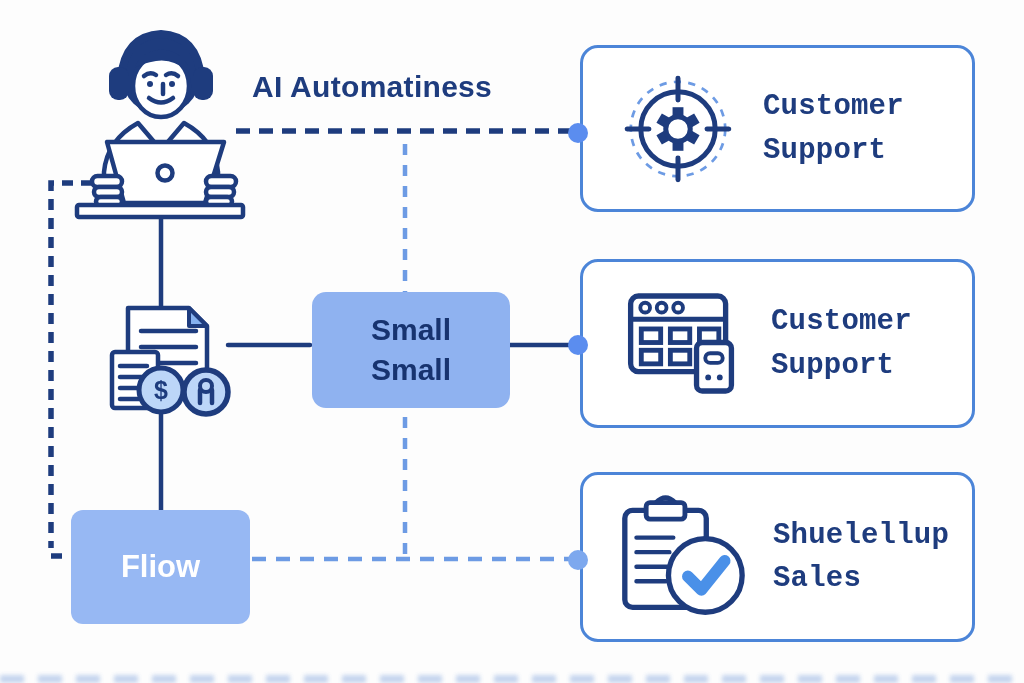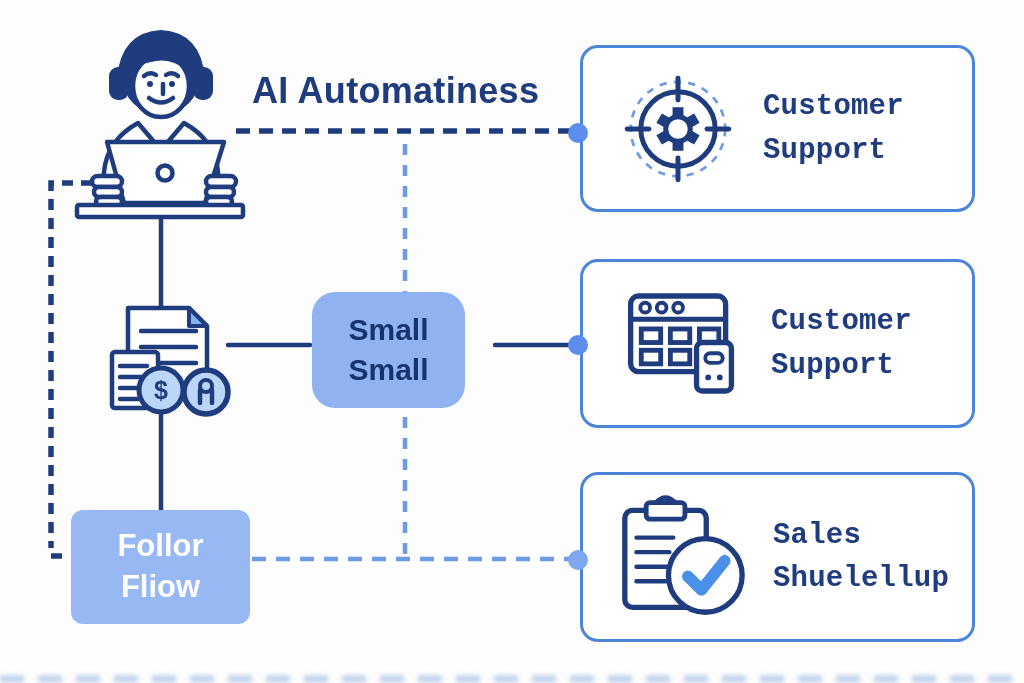--- a/index.html
+++ b/index.html
@@ -18,30 +18,30 @@
   *{margin:0;padding:0;box-sizing:border-box;}
   html,body{background:#e9e9e9;font-family:"Liberation Sans", sans-serif;}
   .stage{
     position:relative;width:1024px;height:683px;background:var(--bg);
     overflow:hidden;margin:0 auto;
   }
   svg text{font-family:"Liberation Sans", sans-serif;}
   .art{position:absolute;inset:0;z-index:1;}
   .title{
     position:absolute;left:252px;top:70px;z-index:2;
-    font-size:36px;font-weight:800;color:var(--navy);letter-spacing:.3px;
+    font-size:30px;font-weight:800;color:var(--navy);letter-spacing:.3px;
   }
   .node{
     position:absolute;z-index:2;border-radius:14px;
     display:flex;flex-direction:column;align-items:center;justify-content:center;
     font-weight:800;line-height:1.32;text-align:center;
   }
   .node-small-task{
-    left:312px;top:292px;width:153px;height:116px;
-    background:var(--node-fill);color:var(--text-navy);font-size:30px;border-radius:23px;
+    left:312px;top:292px;width:198px;height:116px;
+    background:var(--node-fill);color:var(--text-navy);font-size:30px;
   }
   .node-follow{
     left:71px;top:510px;width:179px;height:114px;border-radius:12px;
     background:var(--node2-fill);color:#ffffff;font-size:31px;
   }
   .card{
     position:absolute;left:580px;width:395px;z-index:2;
     background:#fff;border:3px solid var(--card-border);border-radius:18px;
     display:flex;align-items:center;padding-left:36px;gap:26px;font-family:Liberation Mono, monospace;
   }
@@ -146,21 +146,20 @@
   </svg>
 
   <div class="title">AI Automatiness</div>
 
   <div class="node node-small-task">
     <span>Small</span>
     <span>Small</span>
   </div>
 
   <div class="node node-follow">
-    <span>Follor</span>
     <span>Fliow</span>
   </div>
 
   <div class="card card-1">
     <svg class="card-icon" width="118" height="118" viewBox="0 0 130 130">
       <circle cx="65" cy="65" r="52" stroke="var(--light-dash)" stroke-width="3" fill="none" stroke-dasharray="8 8"></circle>
       <circle cx="65" cy="65" r="41" stroke="var(--navy)" stroke-width="5.5" fill="none"></circle>
       <path d="M65,9 V33 M65,97 V121 M9,65 H33 M97,65 H121" stroke="var(--navy)" stroke-width="5.5" stroke-linecap="round" fill="none"></path>
       <g stroke="var(--navy)" stroke-width="12">
         <line x1="65" y1="41" x2="65" y2="53"></line>
@@ -207,22 +206,22 @@
   <div class="card card-3">
     <svg class="card-icon" width="128" height="128" viewBox="0 0 132 132">
       <rect x="6" y="18" width="84" height="100" rx="8" fill="#fff" stroke="var(--navy)" stroke-width="5.5"></rect>
       <path d="M38,10 Q48,0 58,10" fill="#fff" stroke="var(--navy)" stroke-width="5"></path>
       <rect x="28" y="10" width="40" height="17" rx="4" fill="#fff" stroke="var(--navy)" stroke-width="5"></rect>
       <path d="M18,46 H56 M18,61 H52 M18,76 H50 M18,91 H48" stroke="var(--navy)" stroke-width="4.5" stroke-linecap="round" fill="none"></path>
       <circle cx="89" cy="85" r="38" fill="#fff" stroke="var(--navy)" stroke-width="5.5"></circle>
       <path d="M71,86 L85,100 L109,70" fill="none" stroke="var(--check-blue)" stroke-width="12" stroke-linecap="round" stroke-linejoin="round"></path>
     </svg>
     <div class="card-label">
+      <div>Shuelellup</div>
       <div>Sales</div>
-      <div>Shuelellup</div>
     </div>
   </div>
 
   <div class="dot dot-1"></div>
   <div class="dot dot-2"></div>
   <div class="dot dot-3"></div>
 
   <div class="bottom-artifact"></div>
 </div>
 

